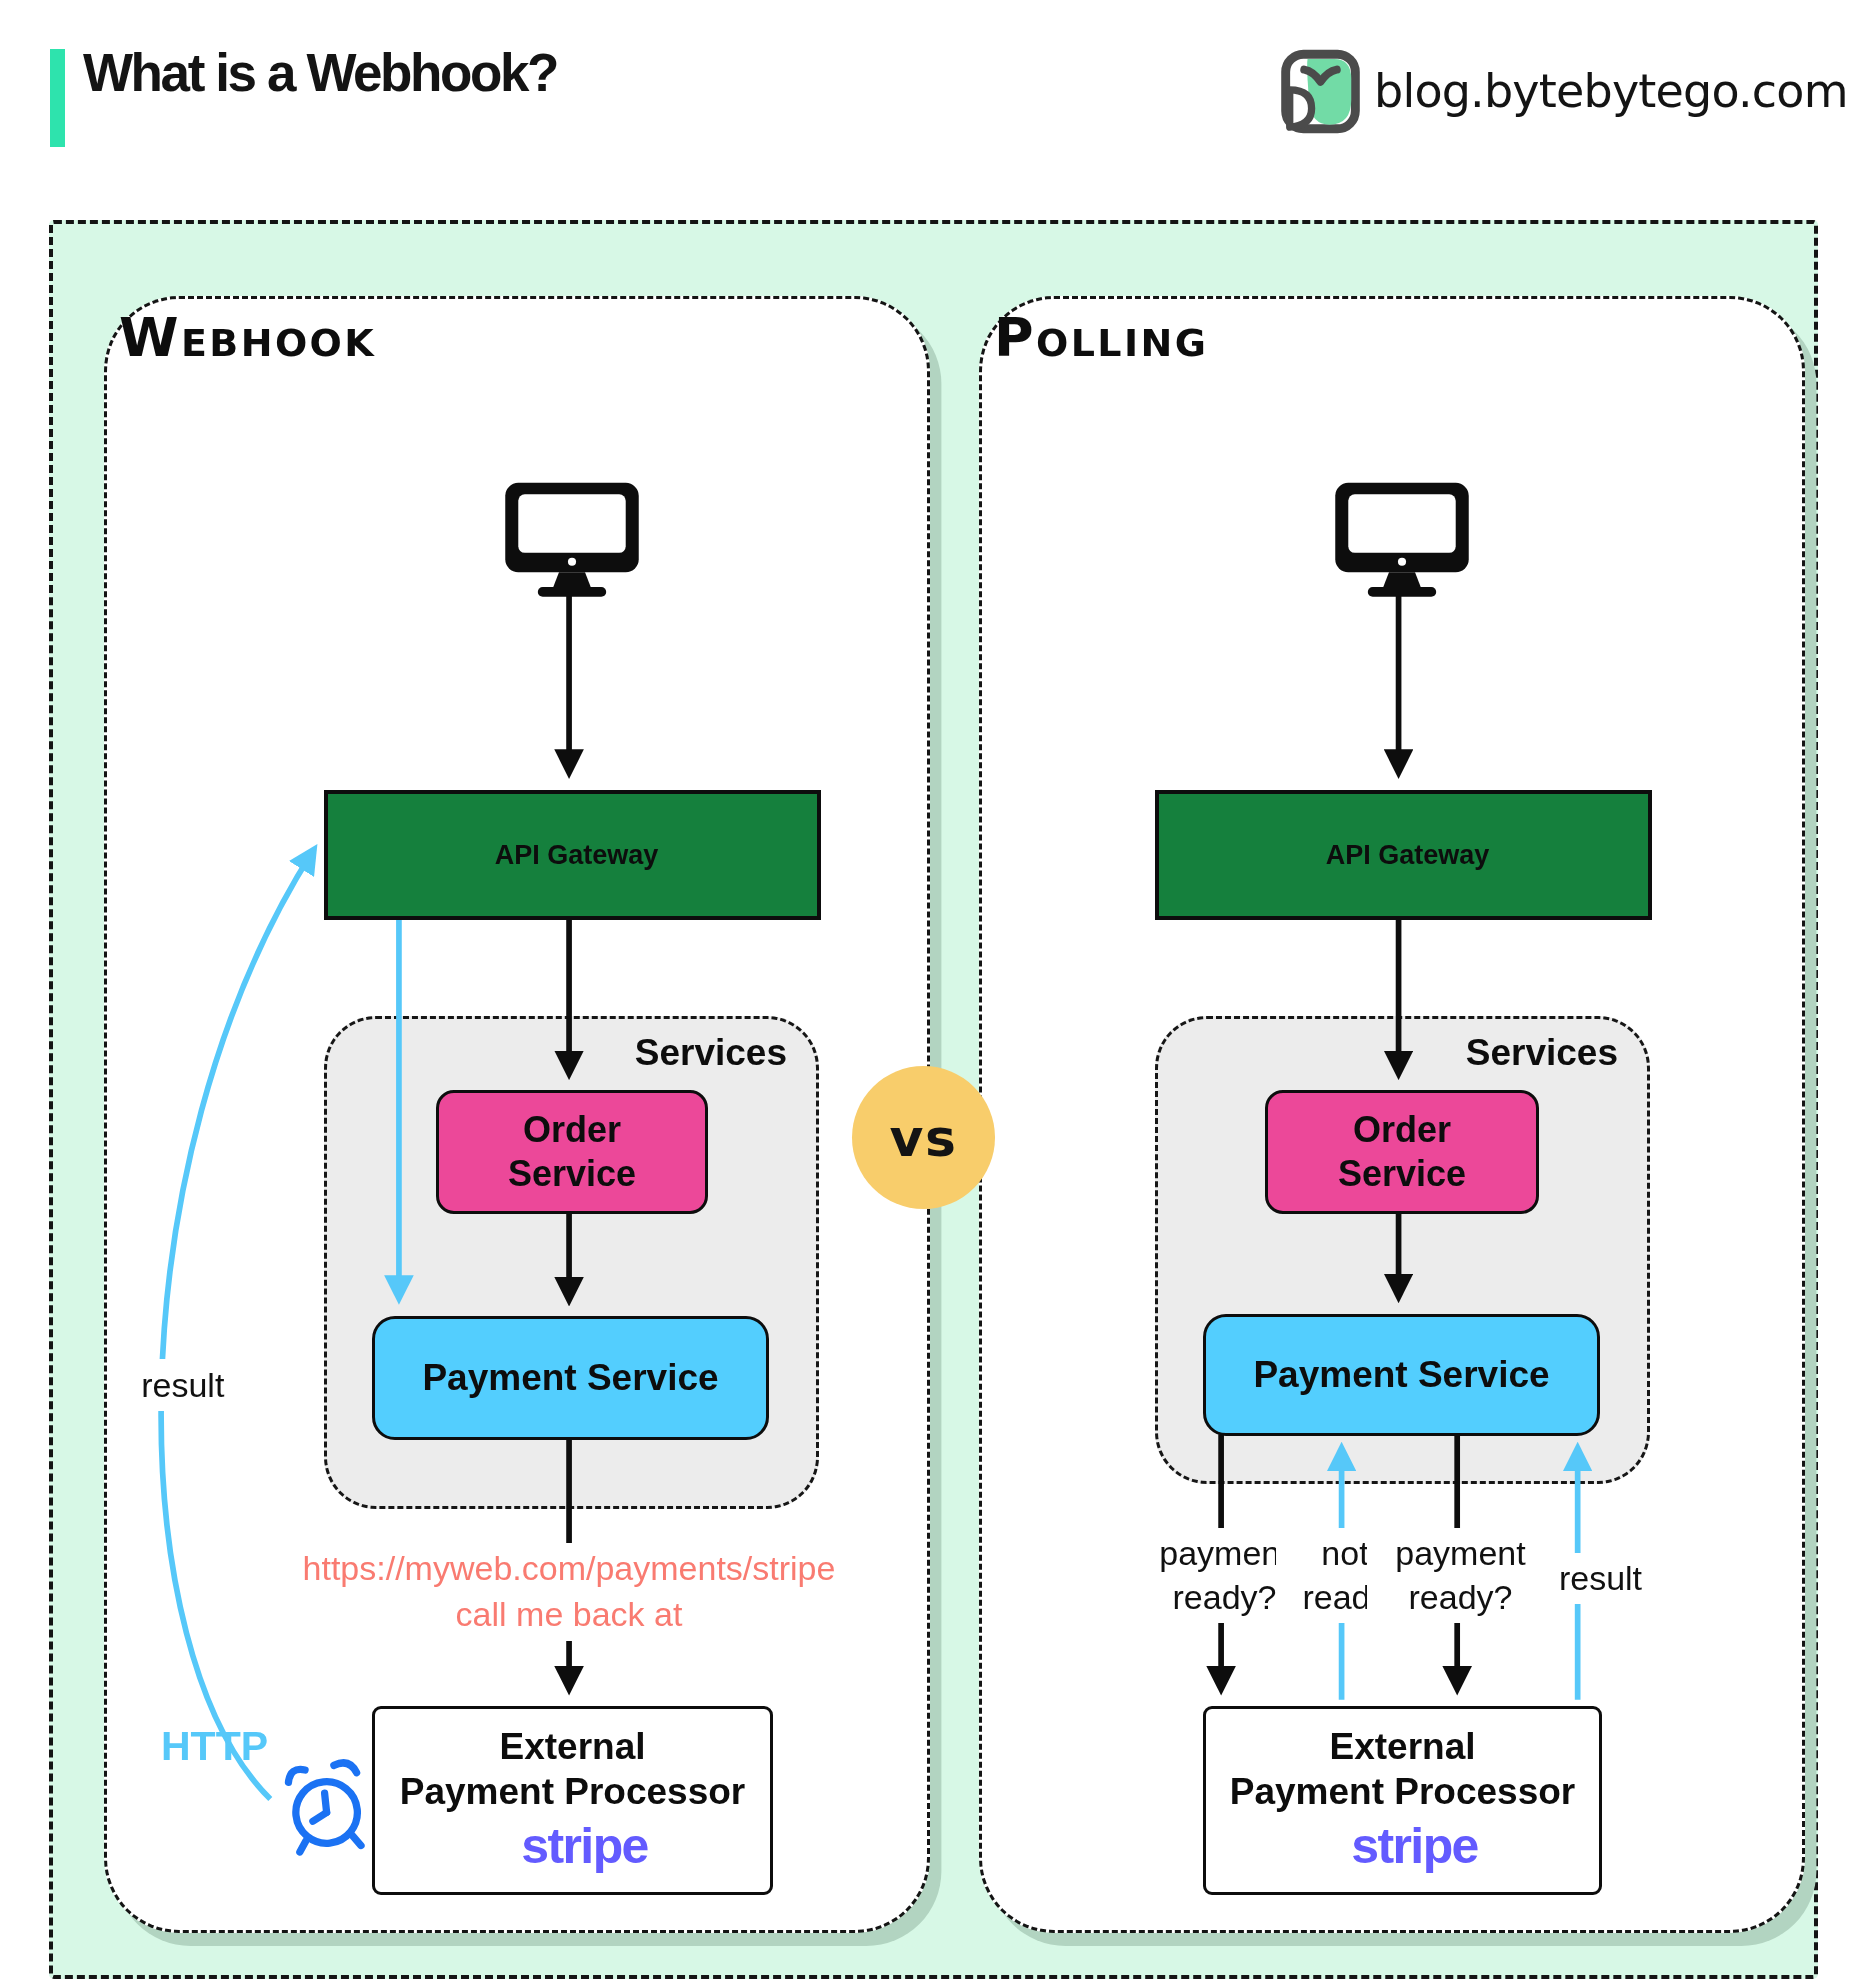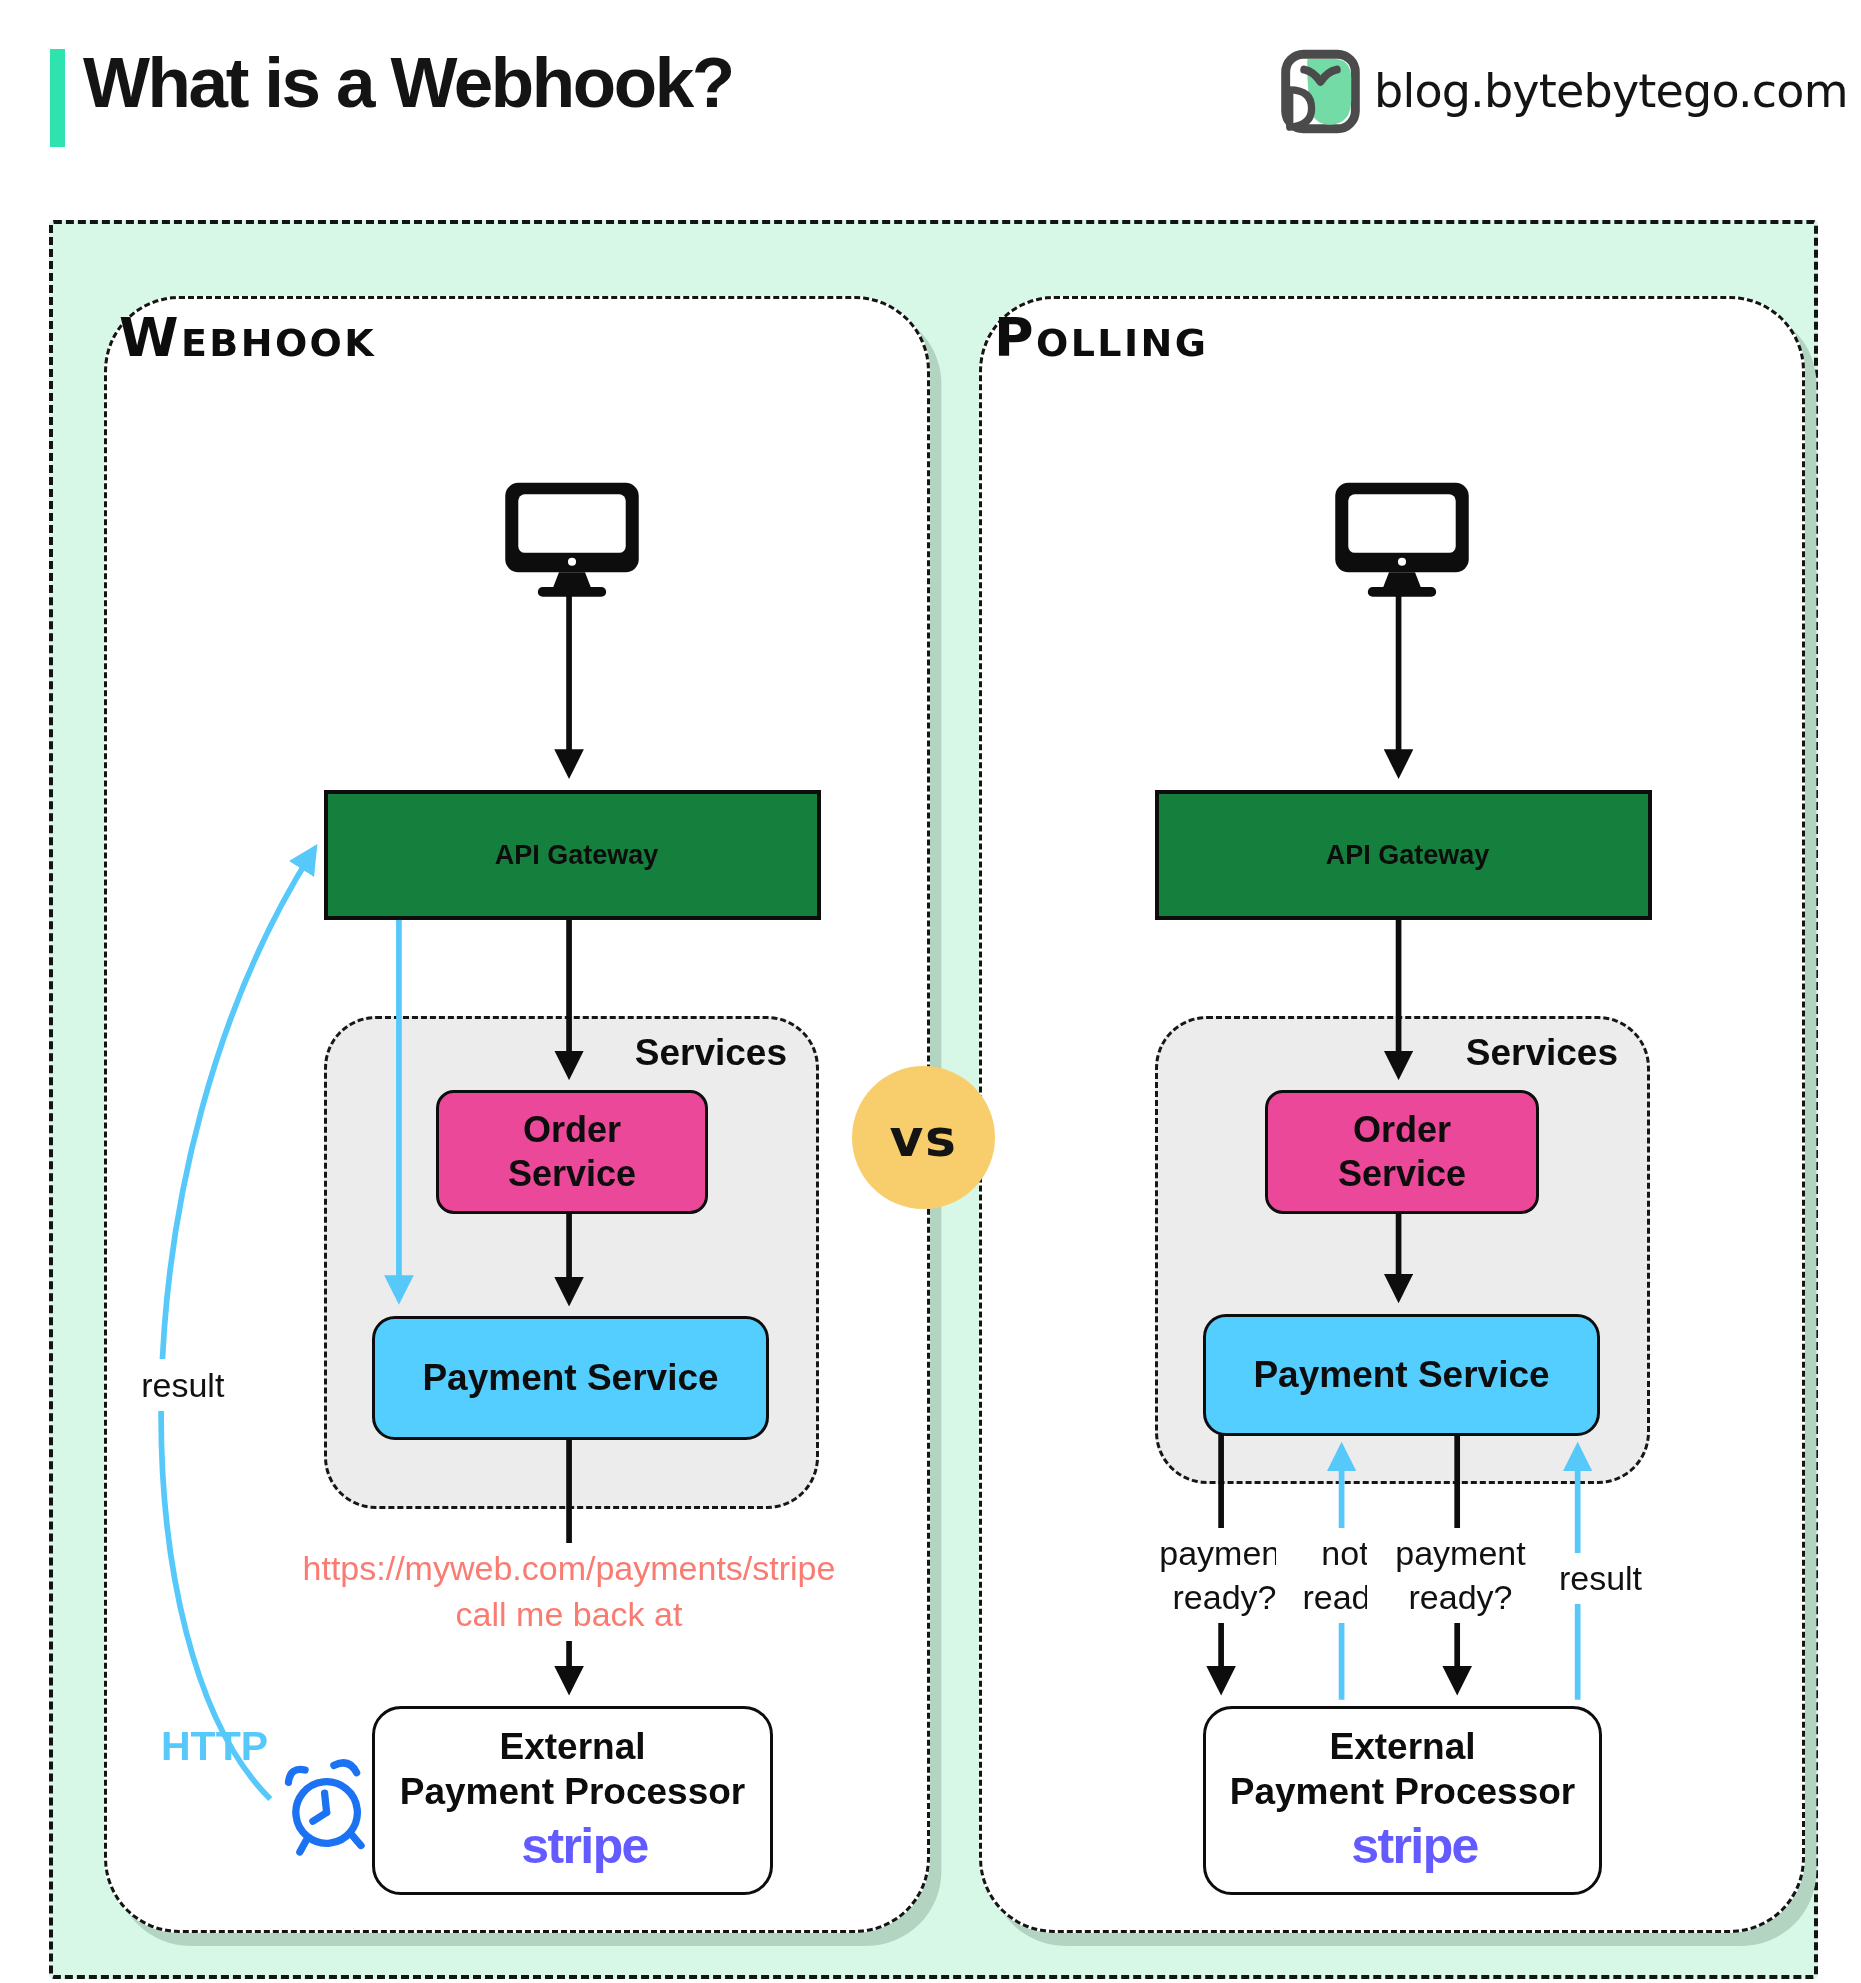--- a/index.html
+++ b/index.html
@@ -4,21 +4,21 @@
 <style>
   html,body{margin:0;padding:0;background:#ffffff;}
   .canvas{
     position:relative;width:1861px;height:1983px;background:#ffffff;
     font-family:"Liberation Sans",sans-serif;color:#0d0d0d;overflow:hidden;
   }
   
   .accent-bar{position:absolute;left:50px;top:49px;width:14.7px;height:98px;background:#2ee3ad;}
   .page-title{
     position:absolute;left:83px;top:42px;margin:0;
-    font-size:71px;font-weight:bold;letter-spacing:-2.4px;color:#141414;
+    font-size:53px;font-weight:bold;letter-spacing:-2.4px;color:#141414;
   }
   .brand{position:absolute;left:1280px;top:47px;height:88px;display:flex;align-items:center;gap:13px;}
   .site-url{font-family:"DejaVu Sans",sans-serif;font-size:46px;font-weight:500;color:#141414;letter-spacing:-0.8px;}
   
   .board{
     position:absolute;left:49px;top:220px;width:1769px;height:1759px;box-sizing:border-box;
     background:#d7f8e6;border:4.1px dashed #141414;border-radius:4.9px;
   }
   .panel{
     position:absolute;top:296px;width:826px;height:1637px;box-sizing:border-box;
@@ -35,21 +35,21 @@
   
   .node{position:absolute;box-sizing:border-box;z-index:3;display:flex;flex-direction:column;align-items:center;justify-content:center;text-align:center;}
   .api-gateway{background:#15803d;border:4.1px solid #0d0d0d;font-size:27px;font-weight:bold;padding-left:8px;}
   .services-group{
     position:absolute;box-sizing:border-box;z-index:1;background:#ececec;
     border:3.3px dashed #161616;border-radius:52px;
   }
   .services-label{position:absolute;top:13px;right:29px;font-size:37px;font-weight:bold;}
   .service-box{background:#ec4899;border:3.3px solid #0d0d0d;border-radius:18px;font-size:36px;font-weight:bold;line-height:1.22;}
   .payment-box{background:#53cefe;border:3.3px solid #0d0d0d;border-radius:23px;font-size:37px;font-weight:bold;}
-  .external-box{background:#ffffff;border:3.3px solid #0d0d0d;border-radius:29px;font-size:37px;font-weight:bold;line-height:1.22;}
+  .external-box{background:#ffffff;border:3.3px solid #0d0d0d;border-radius:9px;font-size:37px;font-weight:bold;line-height:1.22;}
   .stripe-word{
     font-size:50px;font-weight:bold;color:#635bff;letter-spacing:-1.6px;margin-top:1.6px;
     font-family:"Liberation Sans",sans-serif;
     margin-left:24px;
   }
   .icon-wrap{position:absolute;z-index:3;}
   
   .overlay-label{position:absolute;z-index:4;text-align:center;background:#ffffff;}
   .callback-note{width:554px;font-size:34px;line-height:1.34;color:#f97b71;padding:3.3px 0;}
   .result-label{font-size:34px;color:#111111;padding:6.5px 9.8px;}

